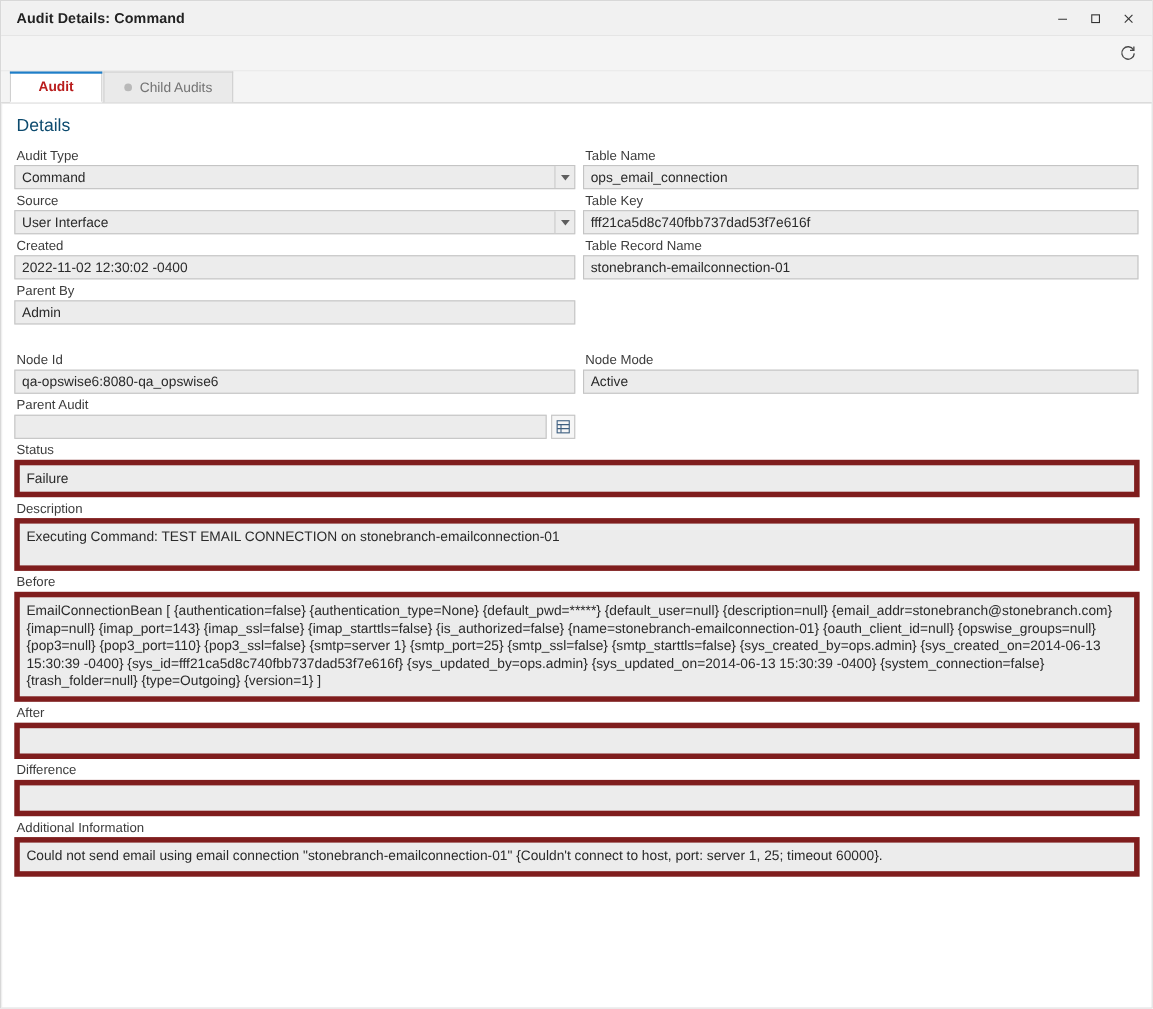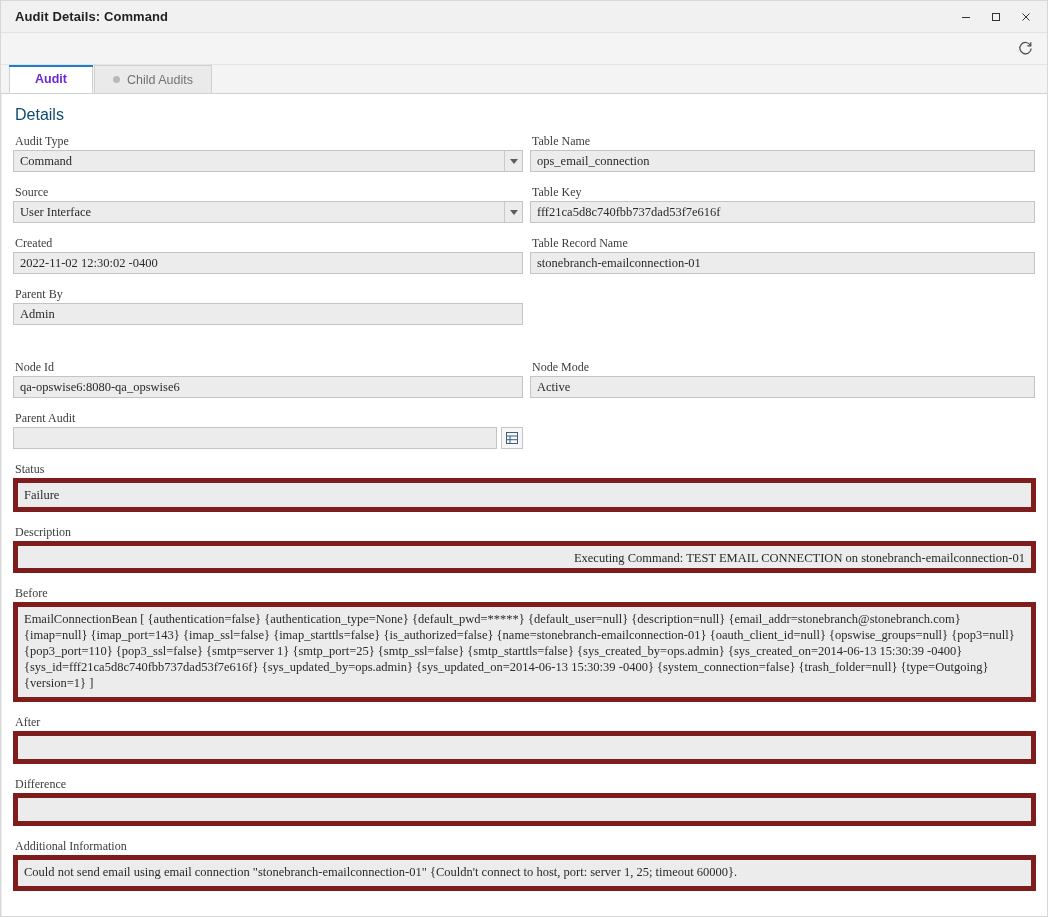--- a/index.html
+++ b/index.html
@@ -71,21 +71,21 @@
     font-size: 12.5px;
     background: #eaeaea;
     border: 1px solid #d0d0d0;
     border-bottom: none;
     margin-right: 1px;
     color: #737373;
     position: relative;
   }
   .tab.active {
     background: #ffffff;
-    color: #6d28d9;
+    color: #b91c1c;
     font-weight: bold;
     border-bottom: 1px solid #ffffff;
   }
   .tab.active::before {
     content: "";
     position: absolute;
     left: -1px; right: -1px; top: -1px;
     height: 2px;
     background: #1e7ec8;
   }
@@ -105,21 +105,21 @@
   .section-title {
     font-size: 16px;
     color: #0c4a6e;
     margin: 2px 0 10px 2px;
   }
   .grid2 {
     display: grid;
     grid-template-columns: 510px 1fr;
     column-gap: 7px;
   }
-  .field { margin-bottom: 13px; font-family: Liberation Serif, serif; }
+  .field { margin-bottom: 3px; }
   .field-label {
     font-size: 12px;
     color: #3c3c3c;
     margin: 0 0 2px 2px;
     line-height: 14px;
   }
   .control {
     height: 22px;
     background: #ececec;
     border: 1px solid #c4c4c4;
@@ -169,21 +169,21 @@
     background: #ececec;
     border: 5px solid #7f1d1d;
     padding: 4px 6px;
     font-size: 12.5px;
     color: #2a2a2a;
     line-height: 16px;
     overflow: hidden;
     word-break: break-word;
   }
   .area.h1 { height: 34px; }
-  .area.h2 { height: 32px; text-align: right; }
+  .area.h2 { height: 48px; }
   .area.h3 { height: 36px; }
   .area.before { height: 100px; }
   .area.small { height: 33px; }
   .spacer-row { height: 22px; }
   .full { width: 1023px; }
   
   .content::after {
     content: "";
     position: absolute;
     left: 0; top: 0; bottom: 0;

